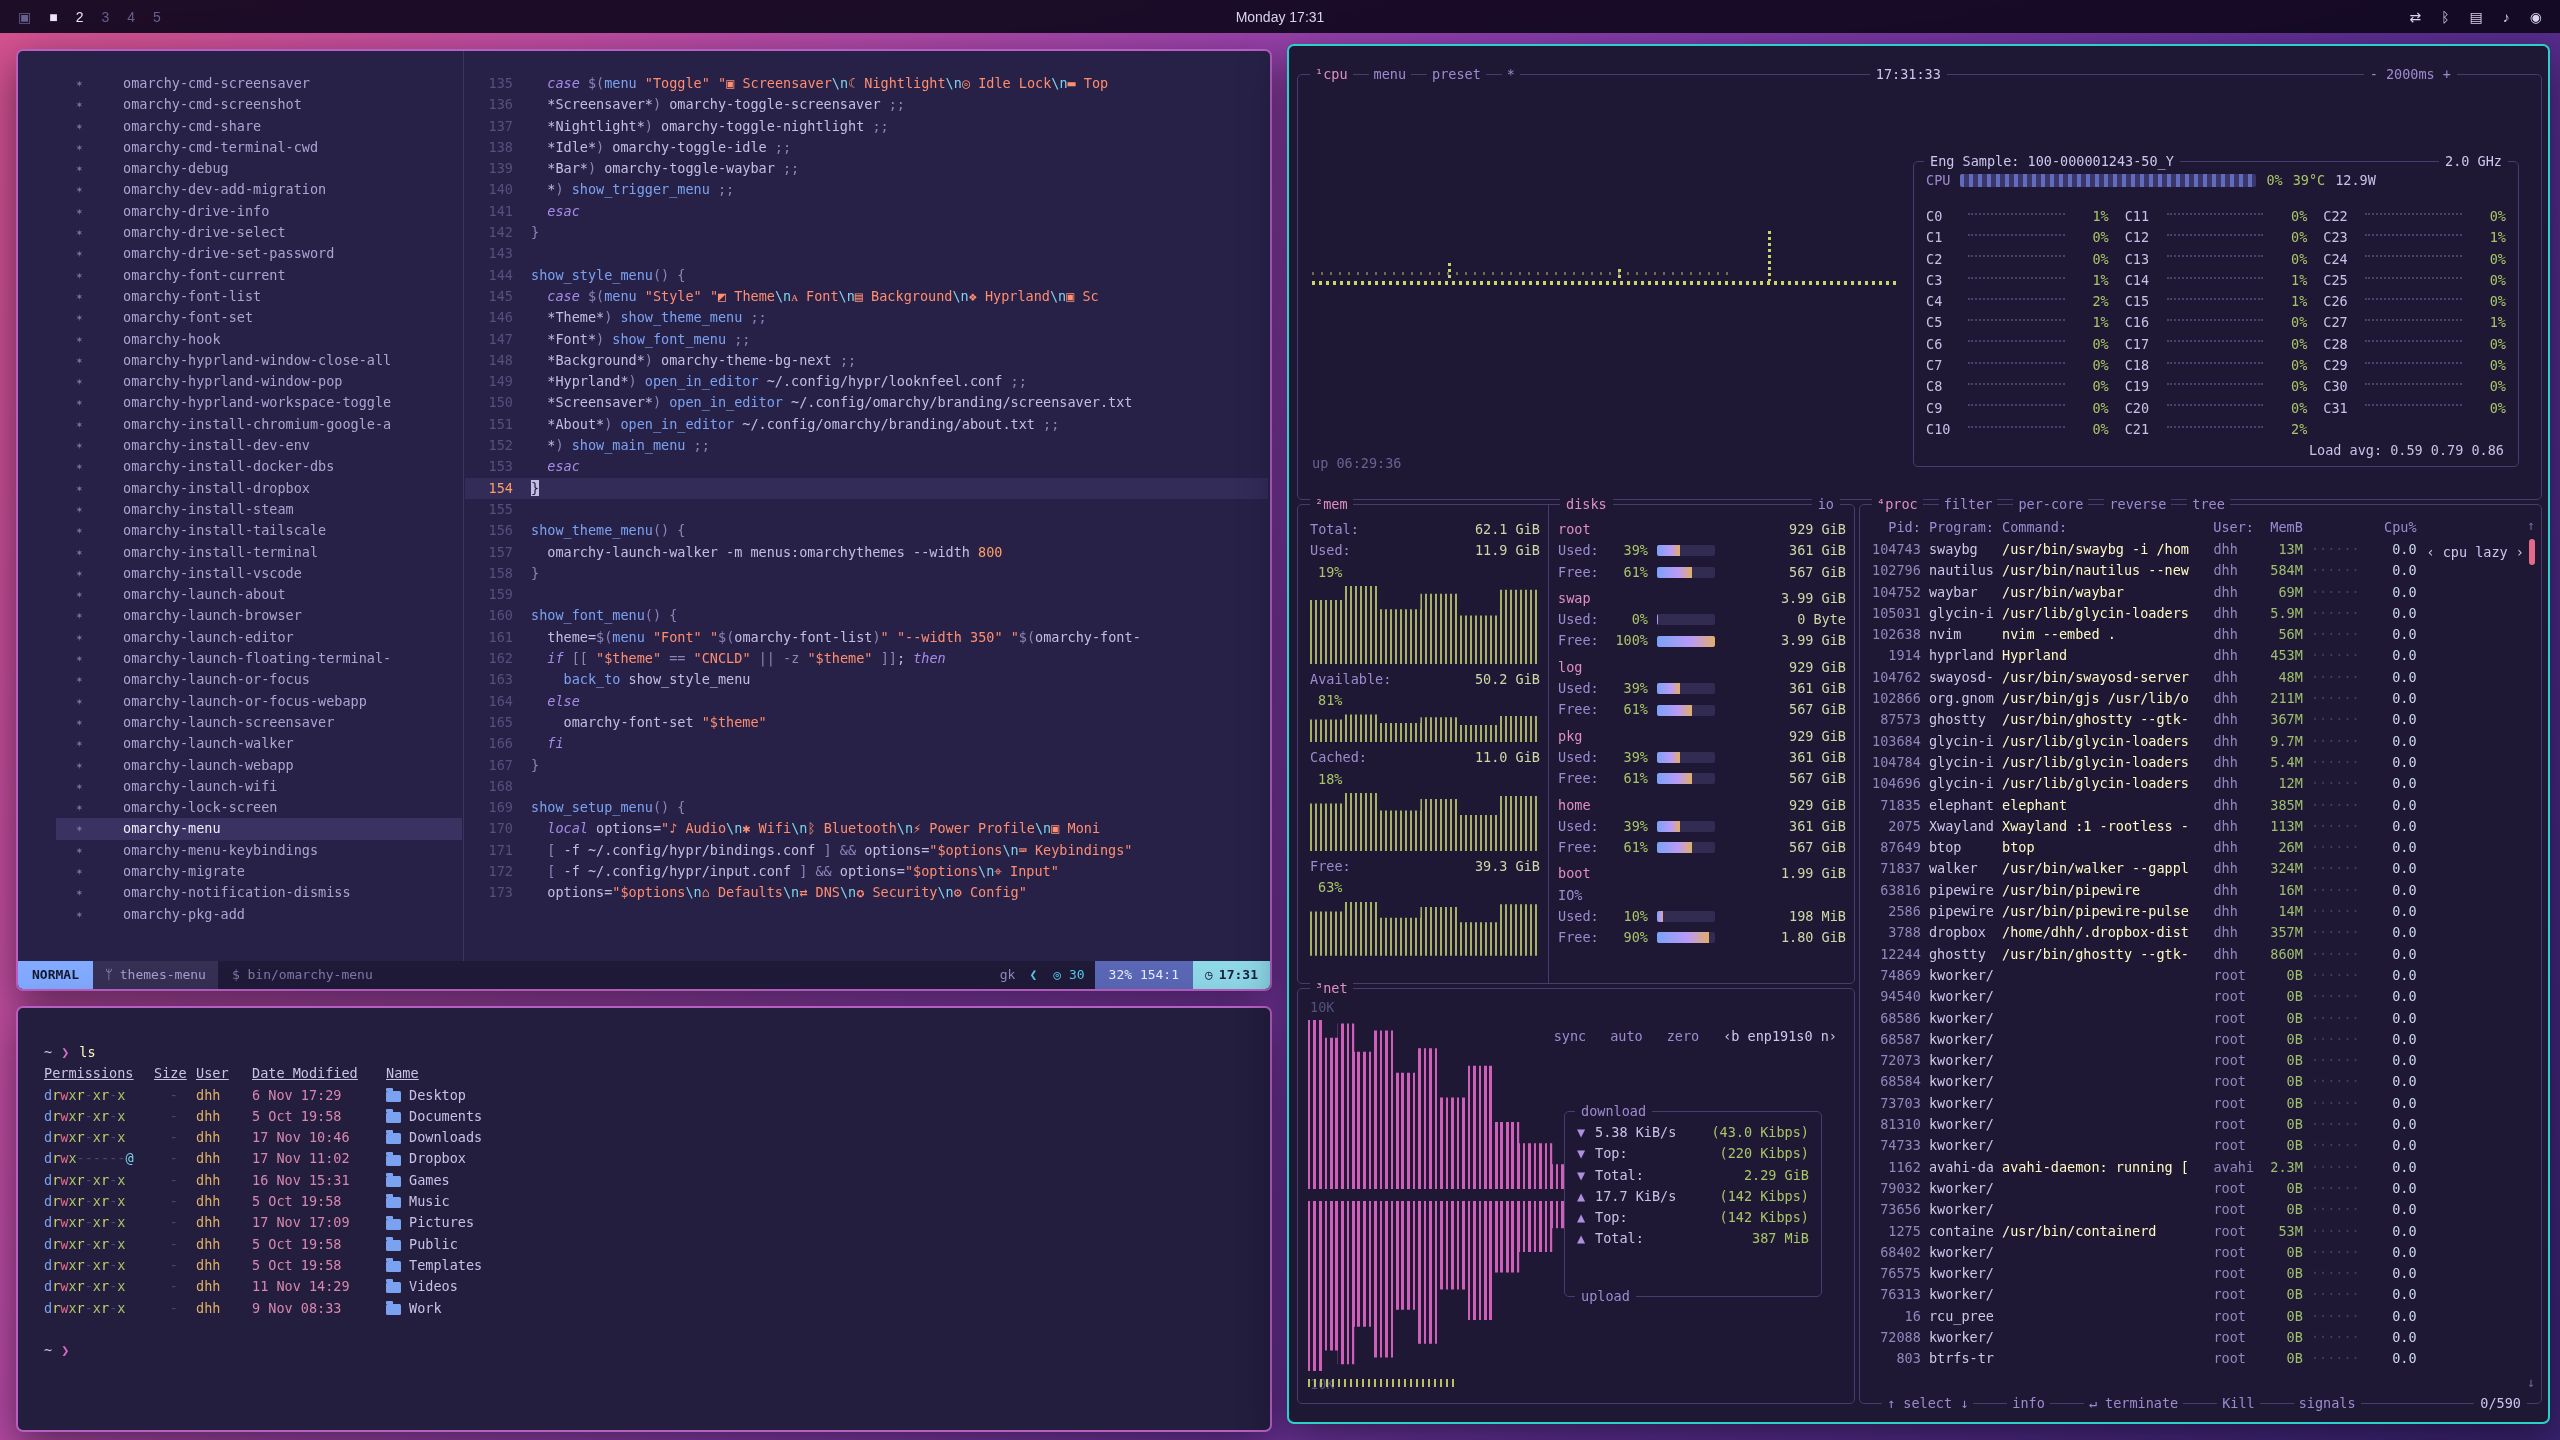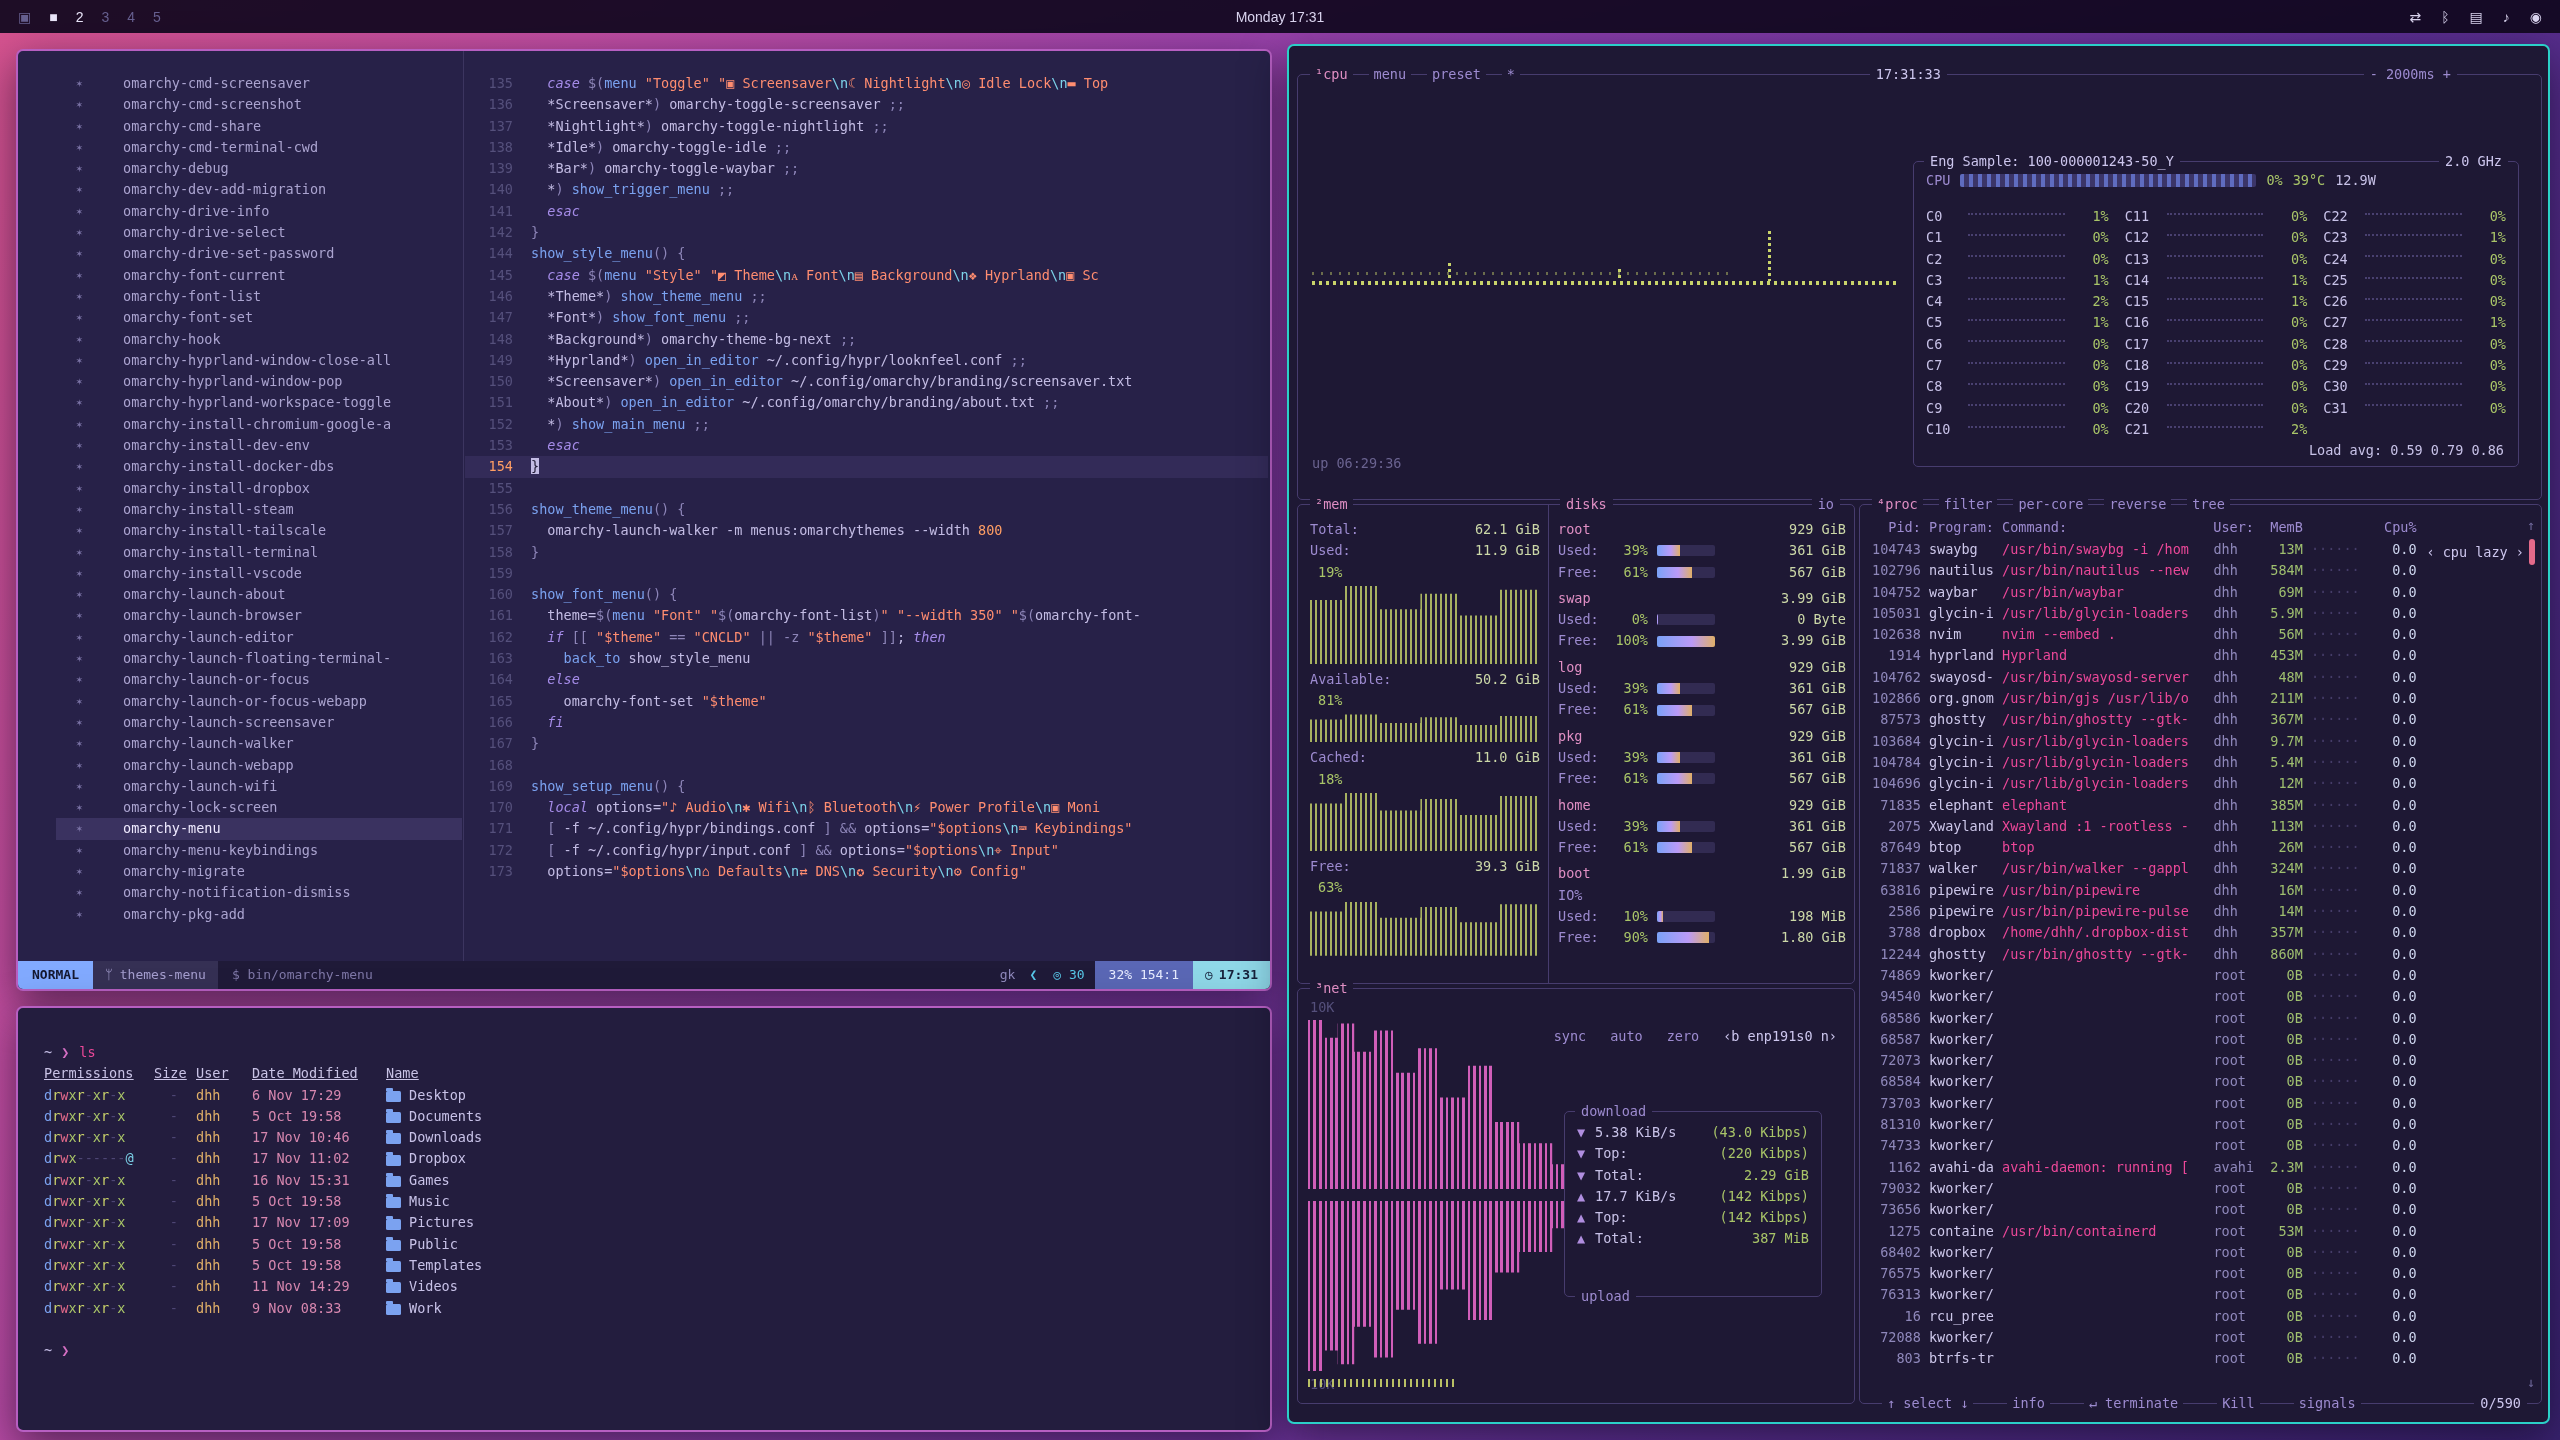--- a/index.html
+++ b/index.html
@@ -142,21 +142,21 @@
   .ni-ul{position:absolute;bottom:-11px;left:10px;background:#1e1834;padding:0 6px;color:#9d8bd0;}
   #net-info-rows{position:absolute;left:4px;right:4px;top:10px;}
   .nrow{display:flex;align-items:center;height:21.3px;padding:0 8px;}
   .narrow{color:#b08ee0;width:18px;}
   .nmid{color:#c8c2e8;}
   .nright{margin-left:auto;color:#a9c568;}
   .proc-box{left:570px;top:458px;width:681px;height:898px;}
   .proc-line{white-space:pre;height:21.3px;}
   #proc-header{position:absolute;left:12px;top:12px;color:#9d8bd0;}
   #proc-rows{position:absolute;left:12px;top:34px;right:18px;bottom:14px;overflow:hidden;}
-  .p-pid{color:#8f88bb;} .p-prog{color:#cdc7ea;} .p-cmd{color:#ec4899;}
+  .p-pid{color:#8f88bb;} .p-prog{color:#cdc7ea;} .p-cmd{color:#fef9c3;}
   .p-user{color:#8f88bb;} .p-mem{color:#9fbf6f;} .p-dots{color:#453c68;} .p-cpu{color:#cdd5ee;}
   .scroll-up{position:absolute;right:6px;top:10px;color:#6f679a;}
   .scroll-down{position:absolute;right:6px;bottom:10px;color:#6f679a;}
   .scroll-thumb{position:absolute;right:6px;top:34px;width:6px;height:26px;background:#e46a8a;border-radius:3px;}
   #proc-footer{position:absolute;bottom:-11px;left:14px;display:flex;gap:26px;}
   #proc-footer span{background:#1e1834;padding:0 5px;color:#9d8bd0;white-space:pre;margin-left:8px;}
   .proc-count{position:absolute;bottom:-11px;right:14px;background:#1e1834;padding:0 6px;color:#cdc6ee;}
 </style>
 </head>
 <body>
@@ -228,20 +228,21 @@
     <div class="vsep"></div>
     <div id="code-lines">
         <div class="code-line"><span class="lnum">135</span><span class="ltext"><span class="tok-k">  case </span><span class="tok-o">$(</span><span class="tok-f">menu</span><span class="tok-t"> </span><span class="tok-s">"Toggle"</span><span class="tok-t"> </span><span class="tok-s">"▣ Screensaver</span><span class="tok-e">\n</span><span class="tok-s">☾ Nightlight</span><span class="tok-e">\n</span><span class="tok-s">◎ Idle Lock</span><span class="tok-e">\n</span><span class="tok-s">▬ Top</span></span></div>
         <div class="code-line"><span class="lnum">136</span><span class="ltext"><span class="tok-t">  *Screensaver*</span><span class="tok-o">) </span><span class="tok-t">omarchy-toggle-screensaver</span><span class="tok-o"> ;;</span></span></div>
         <div class="code-line"><span class="lnum">137</span><span class="ltext"><span class="tok-t">  *Nightlight*</span><span class="tok-o">) </span><span class="tok-t">omarchy-toggle-nightlight</span><span class="tok-o"> ;;</span></span></div>
         <div class="code-line"><span class="lnum">138</span><span class="ltext"><span class="tok-t">  *Idle*</span><span class="tok-o">) </span><span class="tok-t">omarchy-toggle-idle</span><span class="tok-o"> ;;</span></span></div>
         <div class="code-line"><span class="lnum">139</span><span class="ltext"><span class="tok-t">  *Bar*</span><span class="tok-o">) </span><span class="tok-t">omarchy-toggle-waybar</span><span class="tok-o"> ;;</span></span></div>
         <div class="code-line"><span class="lnum">140</span><span class="ltext"><span class="tok-t">  *</span><span class="tok-o">) </span><span class="tok-f">show_trigger_menu</span><span class="tok-o"> ;;</span></span></div>
         <div class="code-line"><span class="lnum">141</span><span class="ltext"><span class="tok-k">  esac</span></span></div>
         <div class="code-line"><span class="lnum">142</span><span class="ltext"><span class="tok-o">}</span></span></div>
+        <div class="code-line"><span class="lnum">143</span><span class="ltext"></span></div>
         <div class="code-line"><span class="lnum">144</span><span class="ltext"><span class="tok-f">show_style_menu</span><span class="tok-o">() {</span></span></div>
         <div class="code-line"><span class="lnum">145</span><span class="ltext"><span class="tok-k">  case </span><span class="tok-o">$(</span><span class="tok-f">menu</span><span class="tok-t"> </span><span class="tok-s">"Style"</span><span class="tok-t"> </span><span class="tok-s">"◩ Theme</span><span class="tok-e">\n</span><span class="tok-s">ᴀ Font</span><span class="tok-e">\n</span><span class="tok-s">▤ Background</span><span class="tok-e">\n</span><span class="tok-s">❖ Hyprland</span><span class="tok-e">\n</span><span class="tok-s">▣ Sc</span></span></div>
         <div class="code-line"><span class="lnum">146</span><span class="ltext"><span class="tok-t">  *Theme*</span><span class="tok-o">) </span><span class="tok-f">show_theme_menu</span><span class="tok-o"> ;;</span></span></div>
         <div class="code-line"><span class="lnum">147</span><span class="ltext"><span class="tok-t">  *Font*</span><span class="tok-o">) </span><span class="tok-f">show_font_menu</span><span class="tok-o"> ;;</span></span></div>
         <div class="code-line"><span class="lnum">148</span><span class="ltext"><span class="tok-t">  *Background*</span><span class="tok-o">) </span><span class="tok-t">omarchy-theme-bg-next</span><span class="tok-o"> ;;</span></span></div>
         <div class="code-line"><span class="lnum">149</span><span class="ltext"><span class="tok-t">  *Hyprland*</span><span class="tok-o">) </span><span class="tok-f">open_in_editor</span><span class="tok-t"> ~/.config/hypr/looknfeel.conf</span><span class="tok-o"> ;;</span></span></div>
         <div class="code-line"><span class="lnum">150</span><span class="ltext"><span class="tok-t">  *Screensaver*</span><span class="tok-o">) </span><span class="tok-f">open_in_editor</span><span class="tok-t"> ~/.config/omarchy/branding/screensaver.txt</span></span></div>
         <div class="code-line"><span class="lnum">151</span><span class="ltext"><span class="tok-t">  *About*</span><span class="tok-o">) </span><span class="tok-f">open_in_editor</span><span class="tok-t"> ~/.config/omarchy/branding/about.txt</span><span class="tok-o"> ;;</span></span></div>
         <div class="code-line"><span class="lnum">152</span><span class="ltext"><span class="tok-t">  *</span><span class="tok-o">) </span><span class="tok-f">show_main_menu</span><span class="tok-o"> ;;</span></span></div>
         <div class="code-line"><span class="lnum">153</span><span class="ltext"><span class="tok-k">  esac</span></span></div>

